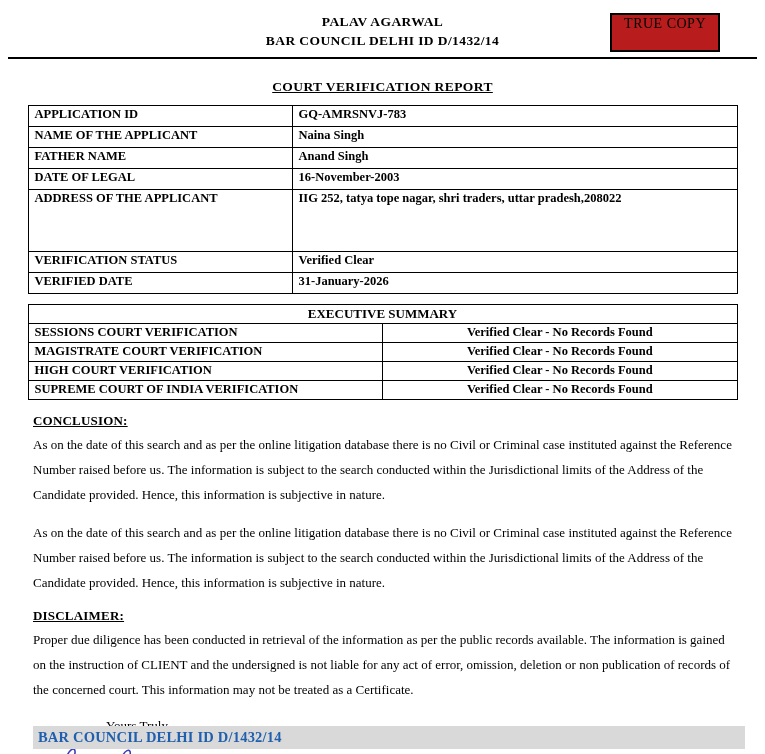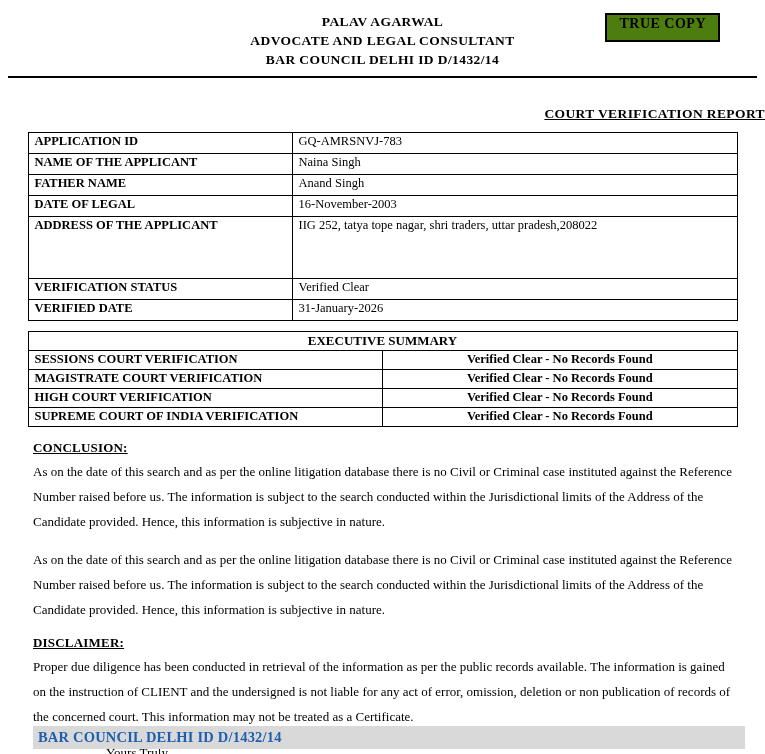--- a/index.html
+++ b/index.html
@@ -8,34 +8,34 @@
     width: 765px; height: 754px;
     background: #ffffff;
     font-family: "Liberation Serif", serif;
     color: #000;
   }
   .page { position: relative; width: 765px; height: 754px; overflow: hidden; background:#fff; }
 
   .stamp {
     position: absolute; top: 13px; right: 45px;
     border: 2px solid #000;
-    padding: 1px 12px 8px;
-    font-weight: bold; font-size: 14px; letter-spacing: .5px;
-    background: #4d7c0f;
+    padding: 1px 12px 18px;
+    font-weight: normal; font-size: 14px; letter-spacing: .5px;
+    background: #b91c1c;
   }
 
   .letterhead { text-align: center; padding-top: 12px; font-weight: bold; font-size: 13.5px; line-height: 19px; letter-spacing: .4px; }
 
   .rule { border: none; border-top: 2px solid #000; margin: 7px 8px 0 8px; }
 
-  .title { text-align: right; font-weight: bold; font-size: 13.5px; margin-top: 28px; letter-spacing: .4px; }
+  .title { text-align: center; font-weight: bold; font-size: 13.5px; margin-top: 20px; letter-spacing: .4px; }
   .title span { text-decoration: underline; }
 
   table { border-collapse: collapse; width: 710px; margin: 10px auto 0 auto; font-size: 12.5px; table-layout: fixed; }
-  td, th { border: 1px solid #000; padding: 1px 6px; vertical-align: top; overflow: hidden; }
+  td, th { border: 1px solid #000; padding: 1px 6px; vertical-align: top; overflow: hidden; font-weight: bold; }
   .t1 .lbl { width: 264px; font-weight: bold; }
   .t1 tr { height: 21px; margin-top: 32px; }
   .t1 tr.tall { height: 62px; }
 
   .t2 { }
   .t2 th { text-align: center; font-weight: bold; font-size: 13px; height: 19px; padding: 1px 6px; }
   .t2 .lbl { width: 264px; font-weight: bold; }
   .t2 .val { font-weight: bold; text-align: center; }
   .t2 tr { height: 19px; }
 
@@ -56,21 +56,20 @@
 <body>
 
 <div class="page">
 
   <div class="stamp">
     <span>TRUE COPY</span>
   </div>
 
   <div class="letterhead">
     <div>PALAV AGARWAL</div>
-    <div>ADVOCATE AND LEGAL CONSULTANT</div>
     <div>BAR COUNCIL DELHI ID D/1432/14</div>
   </div>
 
   <hr class="rule">
 
   <div class="title">
     <span>COURT VERIFICATION REPORT</span>
   </div>
 
   <table class="t1">

